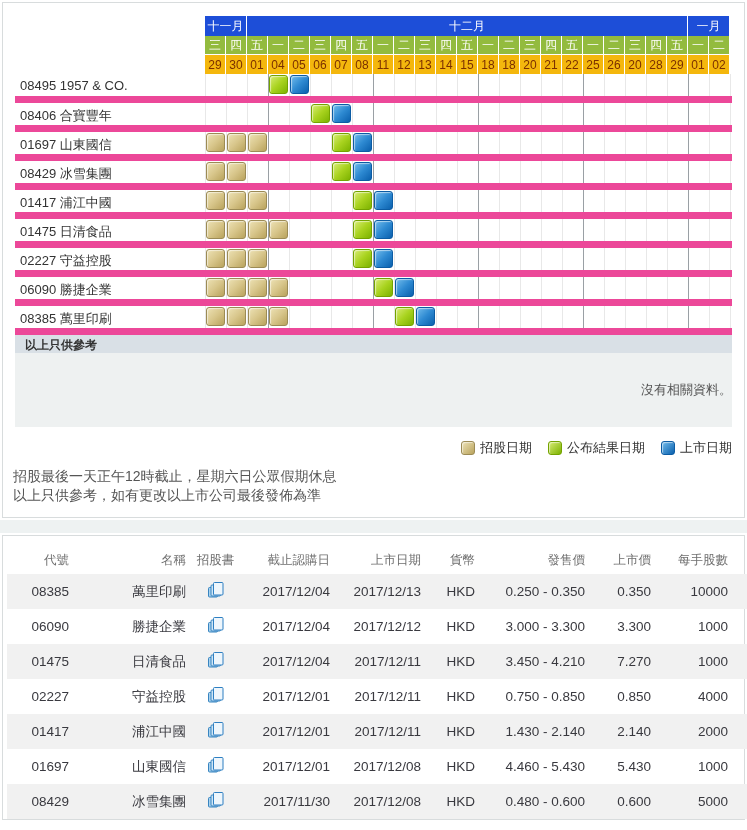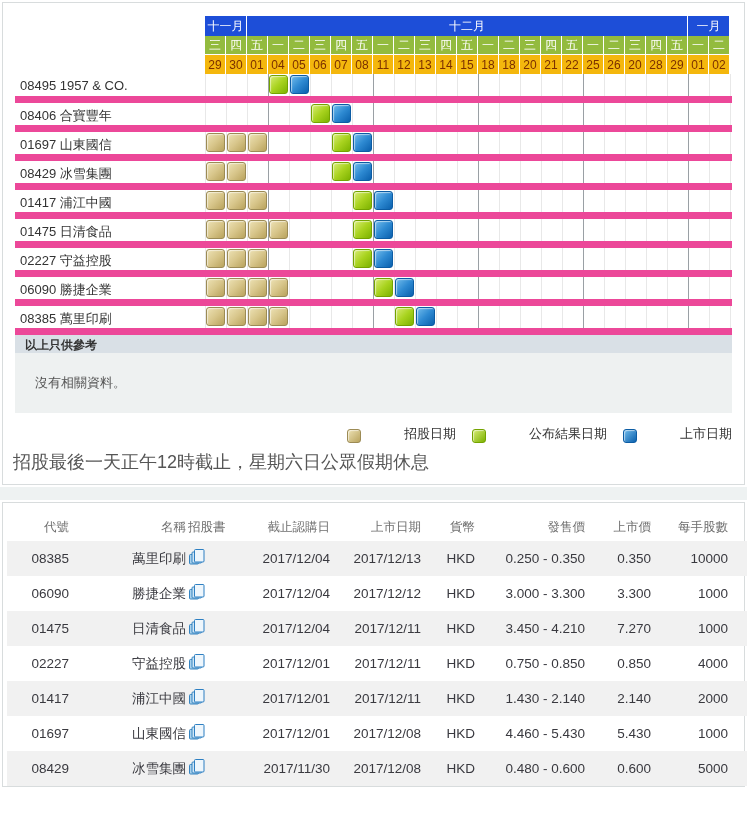--- a/index.html
+++ b/index.html
@@ -33,32 +33,32 @@
   .blk{position:absolute;top:1px;left:0;width:19px;height:19px;border-radius:3px;border:1px solid;box-sizing:border-box;
        box-shadow:inset 1px 1px 1px rgba(255,255,255,0.55);}
   .blk.sub{background:linear-gradient(135deg,#ede2b5 0%,#d8c68b 50%,#b9a35d 100%);border-color:#9c8b55;}
   .blk.res{background:linear-gradient(135deg,#d8ec74 0%,#a9d31f 50%,#7cb200 100%);border-color:#74a300;}
   .blk.lst{background:linear-gradient(135deg,#72bcec 0%,#2e8ad2 50%,#0a60ad 100%);border-color:#0c5ca4;}
   .sw{display:inline-block;width:14px;height:14px;border-radius:3px;border:1px solid;box-sizing:border-box;
       box-shadow:inset 1px 1px 1px rgba(255,255,255,0.55);margin-right:5px;vertical-align:-2px;}
   .sw.sub{background:linear-gradient(135deg,#ede2b5,#b9a35d);border-color:#9c8b55;}
   .sw.res{background:linear-gradient(135deg,#d8ec74,#7cb200);border-color:#74a300;}
   .sw.lst{background:linear-gradient(135deg,#72bcec,#0a60ad);border-color:#0c5ca4;}
-  .g-nodata{height:60px;background:#eef1f1;display:flex;align-items:center;justify-content:flex-start;
+  .g-nodata{height:74px;background:#eef1f1;display:flex;align-items:center;justify-content:flex-end;
             font-size:13px;color:#555;padding-left:20px;}
   .legend{display:flex;justify-content:flex-end;align-items:center;padding:12px 12px 2px 0;font-size:13px;color:#333;}
-  .legend-item{margin-left:16px;display:flex;align-items:flex-end;gap:38px;}
-  .notes{padding:8px 0 12px 10px;font-size:18px;color:#555;line-height:19px;}
+  .legend-item{margin-left:16px;display:flex;align-items:center;}
+  .notes{padding:8px 0 12px 10px;font-size:14px;color:#555;line-height:19px;}
   
   .gap-strip{height:13px;background:#eef2f2;margin:0 0;}
   .tbl{border-collapse:collapse;table-layout:fixed;width:733px;margin:10px 4px 0 4px;}
   .tbl th{font-weight:normal;color:#6f6f6f;font-size:12.5px;height:26px;white-space:nowrap;}
   .tbl td{font-size:13.5px;color:#39393f;height:33px;white-space:nowrap;overflow:hidden;}
   .al-l{text-align:right;}
-  .al-c{text-align:left;}
+  .al-c{text-align:center;}
   .al-r{text-align:right;padding-right:8px;}
   .pad-l{padding-left:5px;}
   tr.alt{background:#f1f1f1;}
   .doc-wrap{display:inline-block;width:18px;height:18px;cursor:pointer;}
 </style>
 </head>
 <body>
 
 <div class="card">
 
@@ -493,20 +493,21 @@
         <span>公布結果日期</span>
       </span>
       <span class="legend-item">
         <span class="sw lst"></span>
         <span>上市日期</span>
       </span>
     </div>
 
   <div class="notes">
     <div>招股最後一天正午12時截止，星期六日公眾假期休息</div>
+    <div>以上只供參考，如有更改以上市公司最後發佈為準</div>
   </div>
 </div>
 
 <div class="gap-strip"></div>
 
 <div class="card">
   <table class="tbl">
     <thead>
         <tr id="info-head">
           <th class="al-l pad-l" style="width: 57px;">代號</th>

